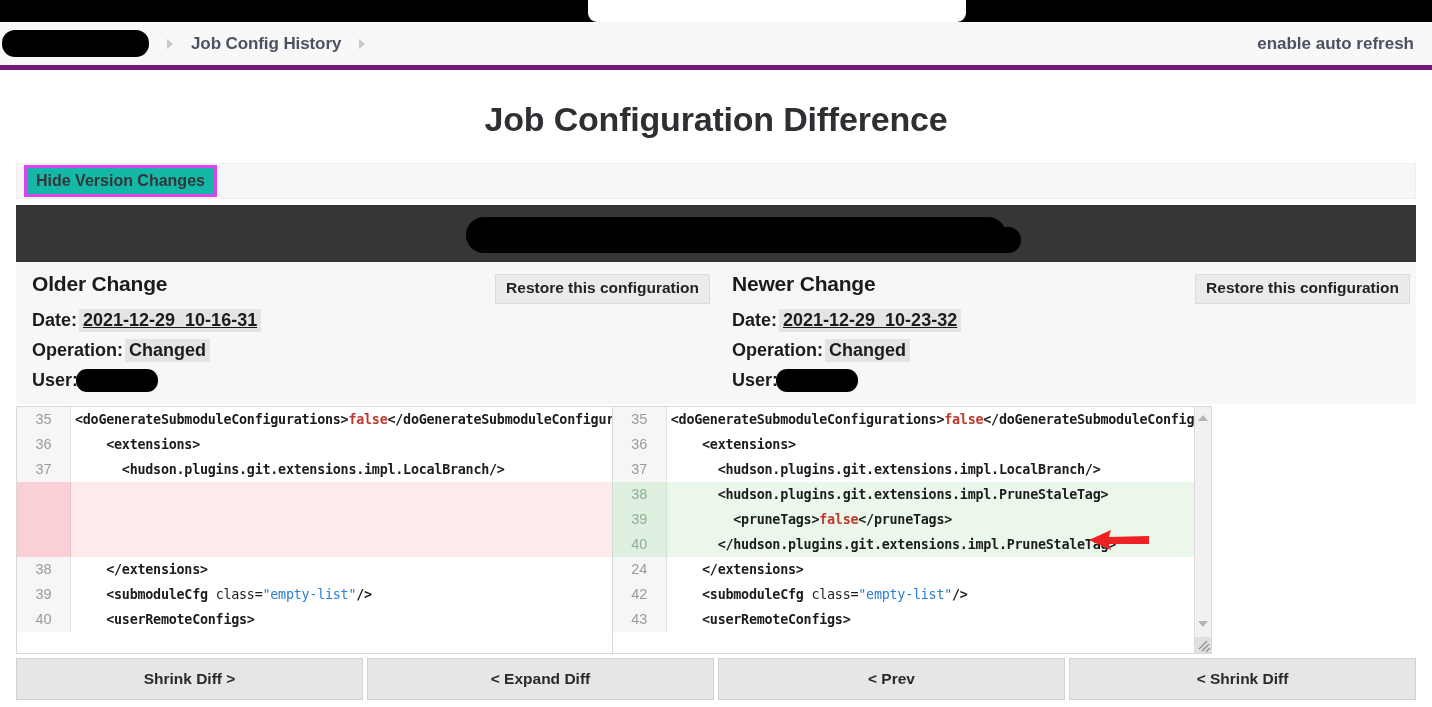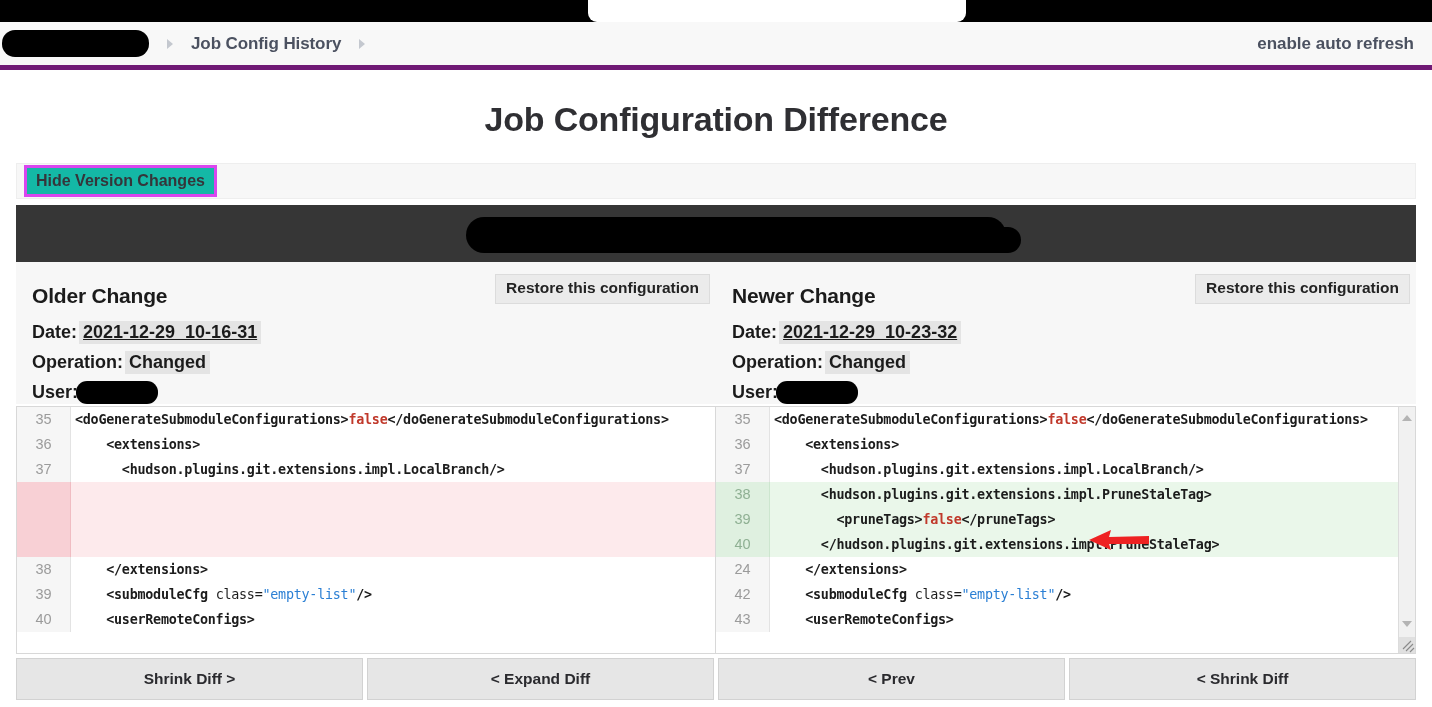--- a/index.html
+++ b/index.html
@@ -130,21 +130,21 @@
   }
   .change-col {
     width: 700px;
     position: relative;
     padding: 10px 16px 0 16px;
   }
   .change-heading {
     font-size: 21px;
     font-weight: bold;
     color: #1b1b1b;
-    margin: 12px 0 14px 0;
+    margin: 0 0 14px 0;
     letter-spacing: -0.2px;
   }
   .restore-btn {
     position: absolute;
     top: 12px;
     right: 6px;
     background: #ebebeb;
     border: 1px solid #dcdcdc;
     font-family: "Liberation Sans", sans-serif;
     font-size: 15.5px;
@@ -178,21 +178,21 @@
     background: #000000;
     border-radius: 11px;
     vertical-align: -6px;
     margin-left: -2px;
   }
 
   
   #diff-wrap {
     position: absolute;
     top: 406px; left: 16px;
-    width: 1400px; height: 248px;
+    width: 1196px; height: 248px;
     border: 1px solid #d8d8d8;
     background: #ffffff;
     display: flex;
     overflow: hidden;
   }
   .diff-side {
     width: 699px;
     position: relative;
     overflow: hidden;
   }

